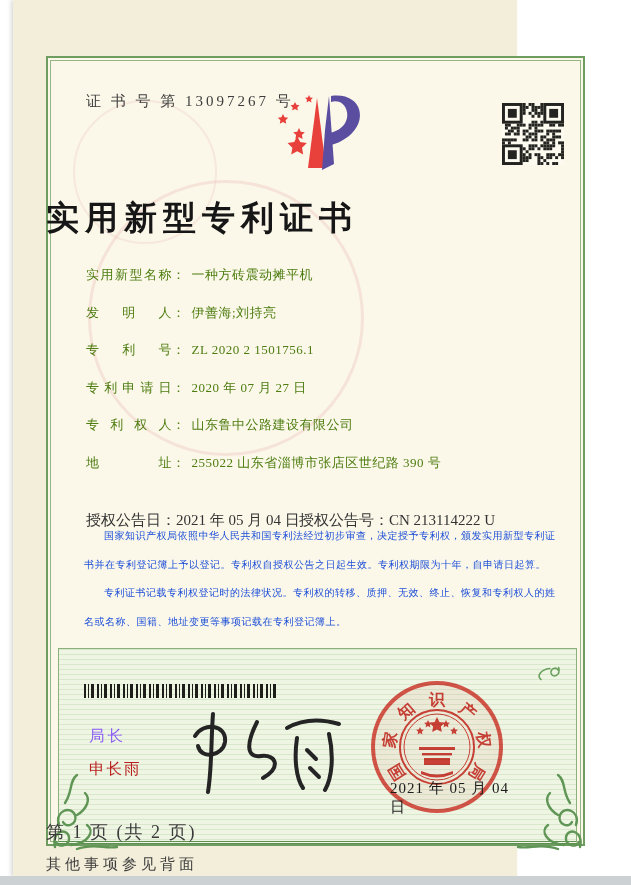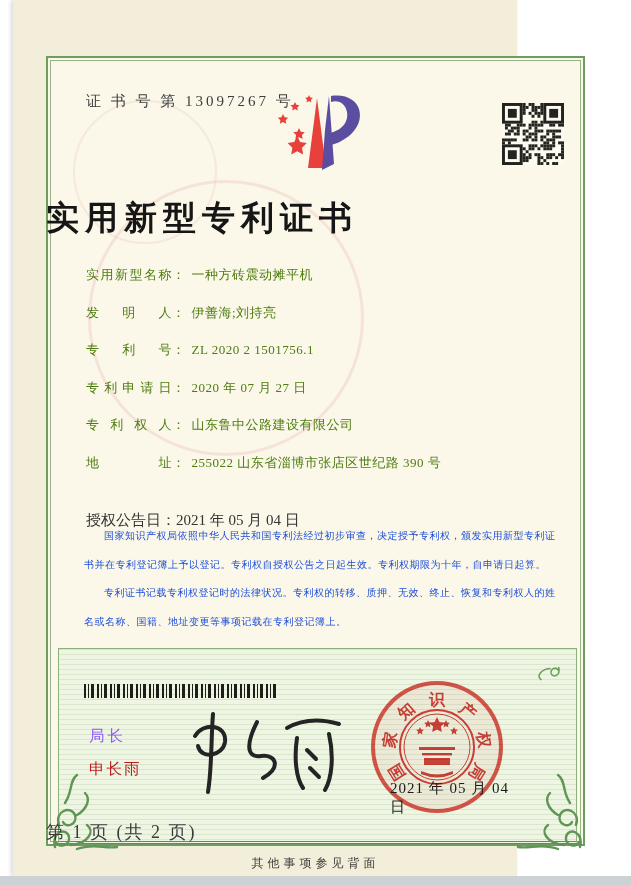--- a/index.html
+++ b/index.html
@@ -51,22 +51,22 @@
   .seal{position:absolute;left:358px;top:681px;width:132px;height:132px;border-radius:50%;
         border:4px solid rgba(221,65,57,.88);box-sizing:border-box;mix-blend-mode:multiply;
         background:radial-gradient(circle,rgba(230,100,90,.05),rgba(230,100,90,.10));}
   .seal-ring span{position:absolute;left:50%;top:50%;width:20px;height:20px;margin:-10px 0 0 -10px;
         text-align:center;font-size:16px;font-weight:700;color:#d8423c;transform-origin:50% 50%;}
   .emblem{position:absolute;left:50%;top:50%;width:84px;height:84px;margin:-42px 0 0 -42px;}
   .seal-date{position:absolute;left:377px;top:779px;font-size:15px;letter-spacing:1px;color:#1c1c1c;z-index:5;}
 
   .page-no{position:absolute;left:33px;top:820px;width:539px;text-align:left;
            font-size:18px;letter-spacing:2px;color:#3a3a3a;}
-  .back-note{position:absolute;left:33px;top:855px;width:539px;text-align:center;
-             font-size:12px;letter-spacing:4px;color:#3d3d3d;}
+  .back-note{position:absolute;left:33px;top:855px;width:539px;text-align:left;
+             font-size:15px;letter-spacing:4px;color:#3d3d3d;}
 </style>
 </head>
 <body>
 
 <div class="page">
   <div class="frame"></div>
   <div class="wm wm1"></div>
   <div class="wm wm2"></div>
 
   <div class="cert-no">证 书 号 第 13097267 号</div>
@@ -245,20 +245,21 @@
     <div class="frow"><span class="fl">实用新型名称</span><span class="colon">：</span><span>一种方砖震动摊平机</span></div>
     <div class="frow"><span class="fl">发明人</span><span class="colon">：</span><span>伊善海;刘持亮</span></div>
     <div class="frow"><span class="fl">专利号</span><span class="colon">：</span><span>ZL 2020 2 1501756.1</span></div>
     <div class="frow"><span class="fl">专利申请日</span><span class="colon">：</span><span>2020 年 07 月 27 日</span></div>
     <div class="frow"><span class="fl">专利权人</span><span class="colon">：</span><span>山东鲁中公路建设有限公司</span></div>
     <div class="frow"><span class="fl">地址</span><span class="colon">：</span><span>255022 山东省淄博市张店区世纪路 390 号</span></div>
   </div>
 
   <div class="grant">
     <span><span>授权公告日</span><span>：</span><span>2021 年 05 月 04 日</span></span>
+    <span class="g2"><span>授权公告号</span><span>：</span><span>CN 213114222 U</span></span>
   </div>
 
   <div class="paras">
     <p>国家知识产权局依照中华人民共和国专利法经过初步审查，决定授予专利权，颁发实用新型专利证书并在专利登记簿上予以登记。专利权自授权公告之日起生效。专利权期限为十年，自申请日起算。</p>
     <p>专利证书记载专利权登记时的法律状况。专利权的转移、质押、无效、终止、恢复和专利权人的姓名或名称、国籍、地址变更等事项记载在专利登记簿上。</p>
   </div>
 
   <div class="panel">
     <svg class="flourish bl" viewBox="0 0 84 90">
       <g fill="none" stroke="#5f9555" stroke-width="2.4" stroke-linecap="round">

